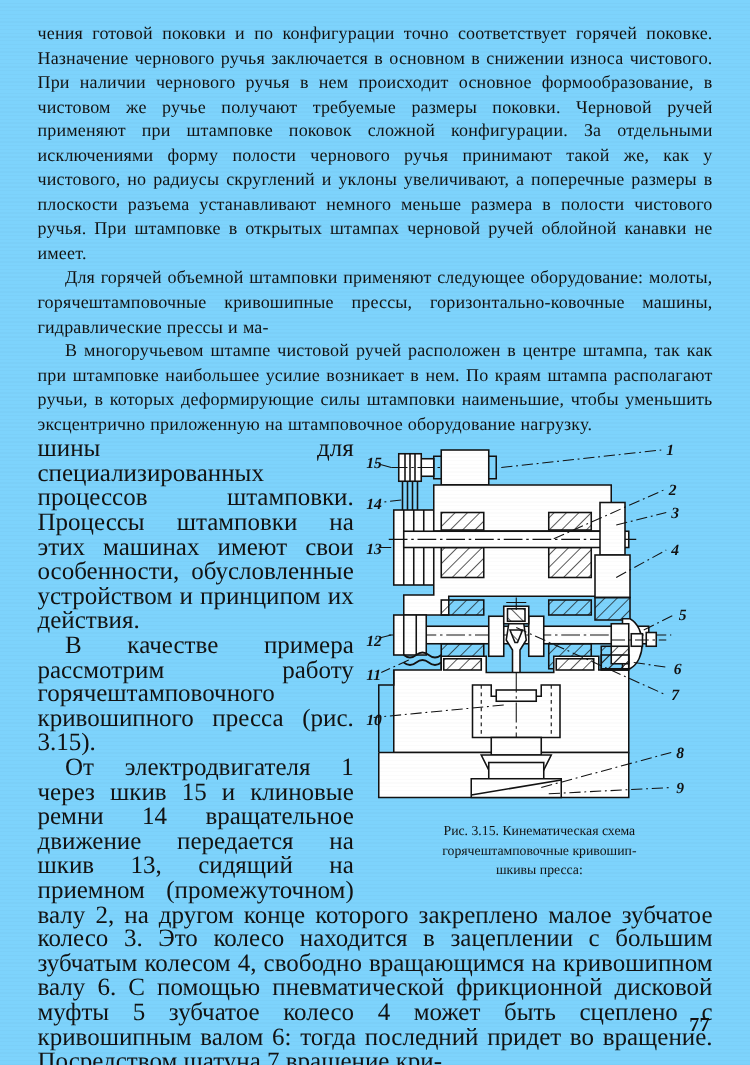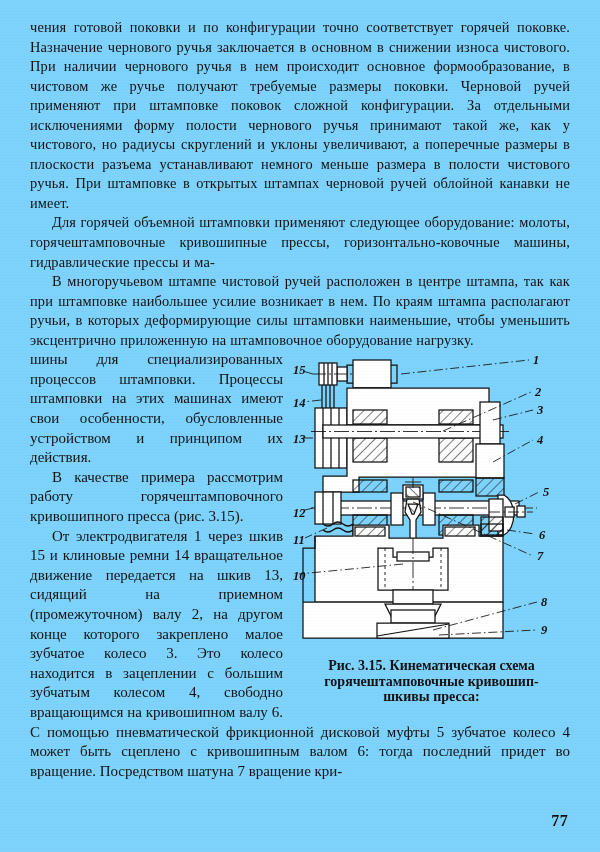--- a/index.html
+++ b/index.html
@@ -48,42 +48,42 @@
   .wrap-zone {
     position: relative;
     margin-top: 0;
   }
   .figure-float {
     float: right;
     width: 277px;
     margin: 2px 0 0 10px;
   }
   .col-text {
-    font-size: 15px;
+    font-size: 20px;
     line-height: 19.6px;
     text-align: justify;
     text-justify: inter-word;
     margin: 0;
   }
   .col-text.indent { text-indent: 22px; }
 
   
   .fig-box {
     position: relative;
     width: 277px;
     height: 298px;
   }
   .fig-svg { display: block; }
 
   .fig-caption {
     margin-top: 8px;
-    font-size: 14px;
+    font-size: 11px;
     line-height: 15.6px;
     text-align: center;
-    font-weight: 700;
+    font-weight: 400;
   }
   .fig-legend {
     margin-top: 7px;
     font-size: 12.4px;
     line-height: 15.8px;
     text-align: justify;
     text-justify: inter-word;
     font-weight: 600;
   }
 

